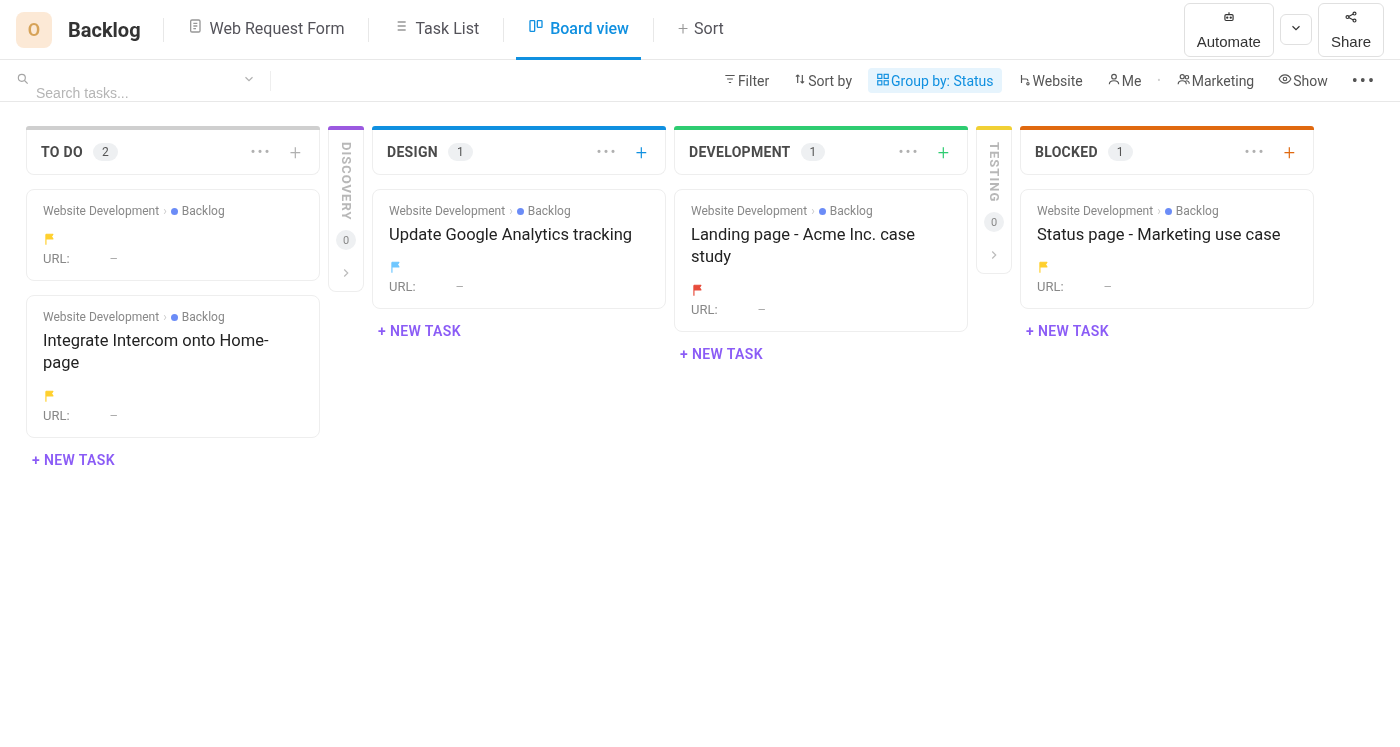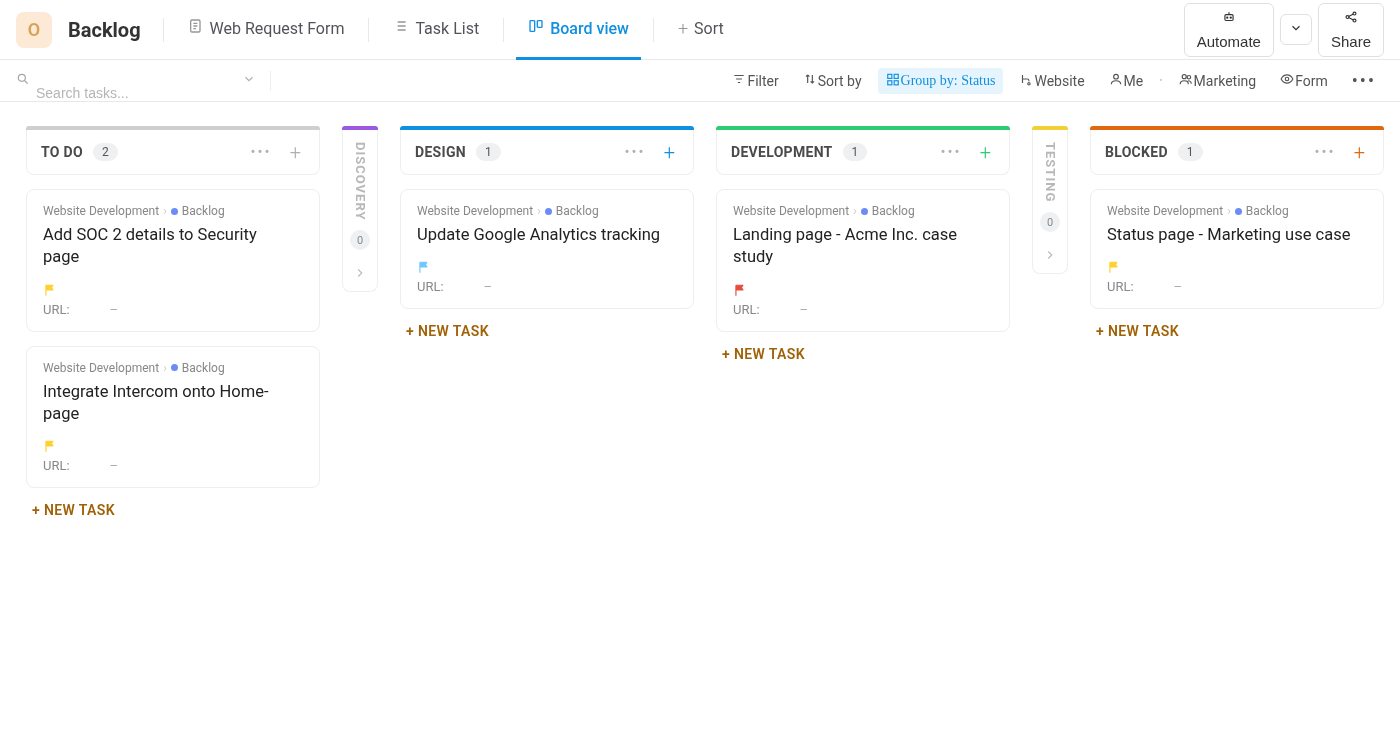--- a/index.html
+++ b/index.html
@@ -17,43 +17,43 @@
   .spacer { flex:1; }
   .btn { display:flex; align-items:center; gap:6px; padding:6px 12px; border:1px solid #e0e0e0; border-radius:6px; background:#fff; font-size:15px; color:#333; cursor:pointer;flex-direction:column;}
   .btn.icon-only{padding:6px 8px;}
   
   
   .toolbar { display:flex; align-items:center; height:42px; padding:0 16px; border-bottom:1px solid #e8e8e8; gap:8px; font-size:14px; color:#656565;}
   .search-wrap { display:flex; align-items:center; gap:6px; width:240px; color:#a5a5a5;}
   .search-input { border:none; outline:none; font-size:14px; color:#333; flex:1;margin-top:24px;}
   .search-input::placeholder{color:#b5b5b5;}
   .tool-item { display:flex; align-items:center; gap:1px; padding:4px 8px; border-radius:4px; cursor:pointer; color:#555;}
-  .tool-item.active { background:#e6f4fd; color:#1090e0;font-family:Liberation Serif, serif;}
+  .tool-item.active { background:#e6f4fd; color:#1090e0;}
   .divider-dot{color:#d0d0d0; font-size:10px;}
   
   
-  .board { display:flex; gap:8px; padding:24px 16px 0 26px; overflow-x:auto; height:calc(100% - 102px);justify-content:space-between;}
+  .board { display:flex; gap:8px; padding:24px 16px 0 26px; overflow-x:auto; height:calc(100% - 102px);}
   .column { width:294px; flex-shrink:0;}
   .column-top { height:4px; border-radius:3px 3px 0 0;}
   .col-head { display:flex; align-items:center; gap:10px; padding:12px 14px; background:#fff; border:1px solid #eee; border-top:none; border-radius:0 0 8px 8px;}
   .col-title { font-weight:700; font-size:14px; letter-spacing:0.3px; color:#4a4a4a;}
   .count-pill { background:#eef0f2; border-radius:12px; padding:2px 9px; font-size:12px; color:#555;}
   .col-head .spacer{flex:1;}
   .hdr-btn{color:#b0b0b0; cursor:pointer; font-size:18px; padding:0 4px;}
   
   .card { background:#fff; border:1px solid #eee; border-radius:8px; padding:14px 16px 14px; margin-top:14px;}
   .crumb { font-size:12px; color:#888; display:flex; align-items:center; gap:4px;}
   .crumb .chev{color:#ccc;}
   .dot{width:7px;height:7px;border-radius:50%; background:#6b8cf7; display:inline-block;}
   .card-title { font-size:16.5px; color:#222; line-height:1.35; margin-top:6px; max-width:250px;}
   .flag-row{margin-top:14px;}
   .url-row{display:flex; font-size:13px; color:#888; gap:40px;}
   .url-val{color:#aaa;}
   
-  .new-task{color:#a16207; font-size:14px; font-weight:600; letter-spacing:0.4px; padding:14px 6px; cursor:pointer;}
+  .new-task{color:#8b5cf6; font-size:14px; font-weight:600; letter-spacing:0.4px; padding:14px 6px; cursor:pointer;}
   
   
   .collapsed-col{width:36px; flex-shrink:0; display:flex; flex-direction:column; }
   .collapsed-top{height:4px; border-radius:3px 3px 0 0;}
   .collapsed-body{border:1px solid #eee; border-top:none; border-radius:0 0 8px 8px; display:flex; flex-direction:column; align-items:center; gap:10px; padding:12px 0 8px;}
   .vertical-label{writing-mode:vertical-rl; font-size:13px; font-weight:700; letter-spacing:1px; color:#b8b8b8;}
   .collapsed-count{background:#eef0f2; border-radius:50%; width:20px; height:20px; display:flex; align-items:center; justify-content:center; font-size:11px; color:#888;}
   .expand-chev{color:#bbb; font-size:14px; cursor:pointer; margin-top:6px;}
   
   .icon-svg{width:16px;height:16px;stroke:currentColor;fill:none;stroke-width:2;}
@@ -199,21 +199,21 @@
           <circle cx="17" cy="9" r="3"></circle>
           <path d="M2 21c0-4 3.5-6 7-6s7 2 7 6M15 15c3 0 6 1.5 6 5"></path>
         </svg></span>
     <span>Marketing</span>
   </div>
   <div class="tool-item">
     <span><svg class="icon-svg sm" viewBox="0 0 24 24">
           <path d="M2 12s3.5-7 10-7 10 7 10 7-3.5 7-10 7S2 12 2 12z"></path>
           <circle cx="12" cy="12" r="3"></circle>
         </svg></span>
-    <span>Form</span>
+    <span>Show</span>
   </div>
   <div class="tool-item">
     <span style="font-size:18px;letter-spacing:2px;">•••</span>
   </div>
 </div>
 
 <div class="board" id="board">
     <div class="column">
     <div class="column-top" style="background:#cfcfcf"></div>
     <div class="col-head">
@@ -223,21 +223,20 @@
       <span class="hdr-btn" style="letter-spacing:2px;font-size:15px;">•••</span>
       <span class="hdr-btn plus" style="color:#b0b0b0">+</span>
     </div>
       <div class="card">
       <div class="crumb">
         <span>Website Development</span>
         <span class="chev">›</span>
         <span class="dot"></span>
         <span>Backlog</span>
       </div>
-      <div class="card-title">Add SOC 2 details to Security page</div>
       <div class="flag-row">
         <svg width="14" height="15" viewBox="0 0 24 24">
             <path d="M5 3v18M5 3h12l-2.5 4L17 11H5" fill="#ffd02e" stroke="#ffd02e" stroke-width="2" stroke-linejoin="round"></path>
           </svg>
       </div>
       <div class="url-row">
         <span>URL:</span>
         <span class="url-val">–</span>
       </div>
       </div>

